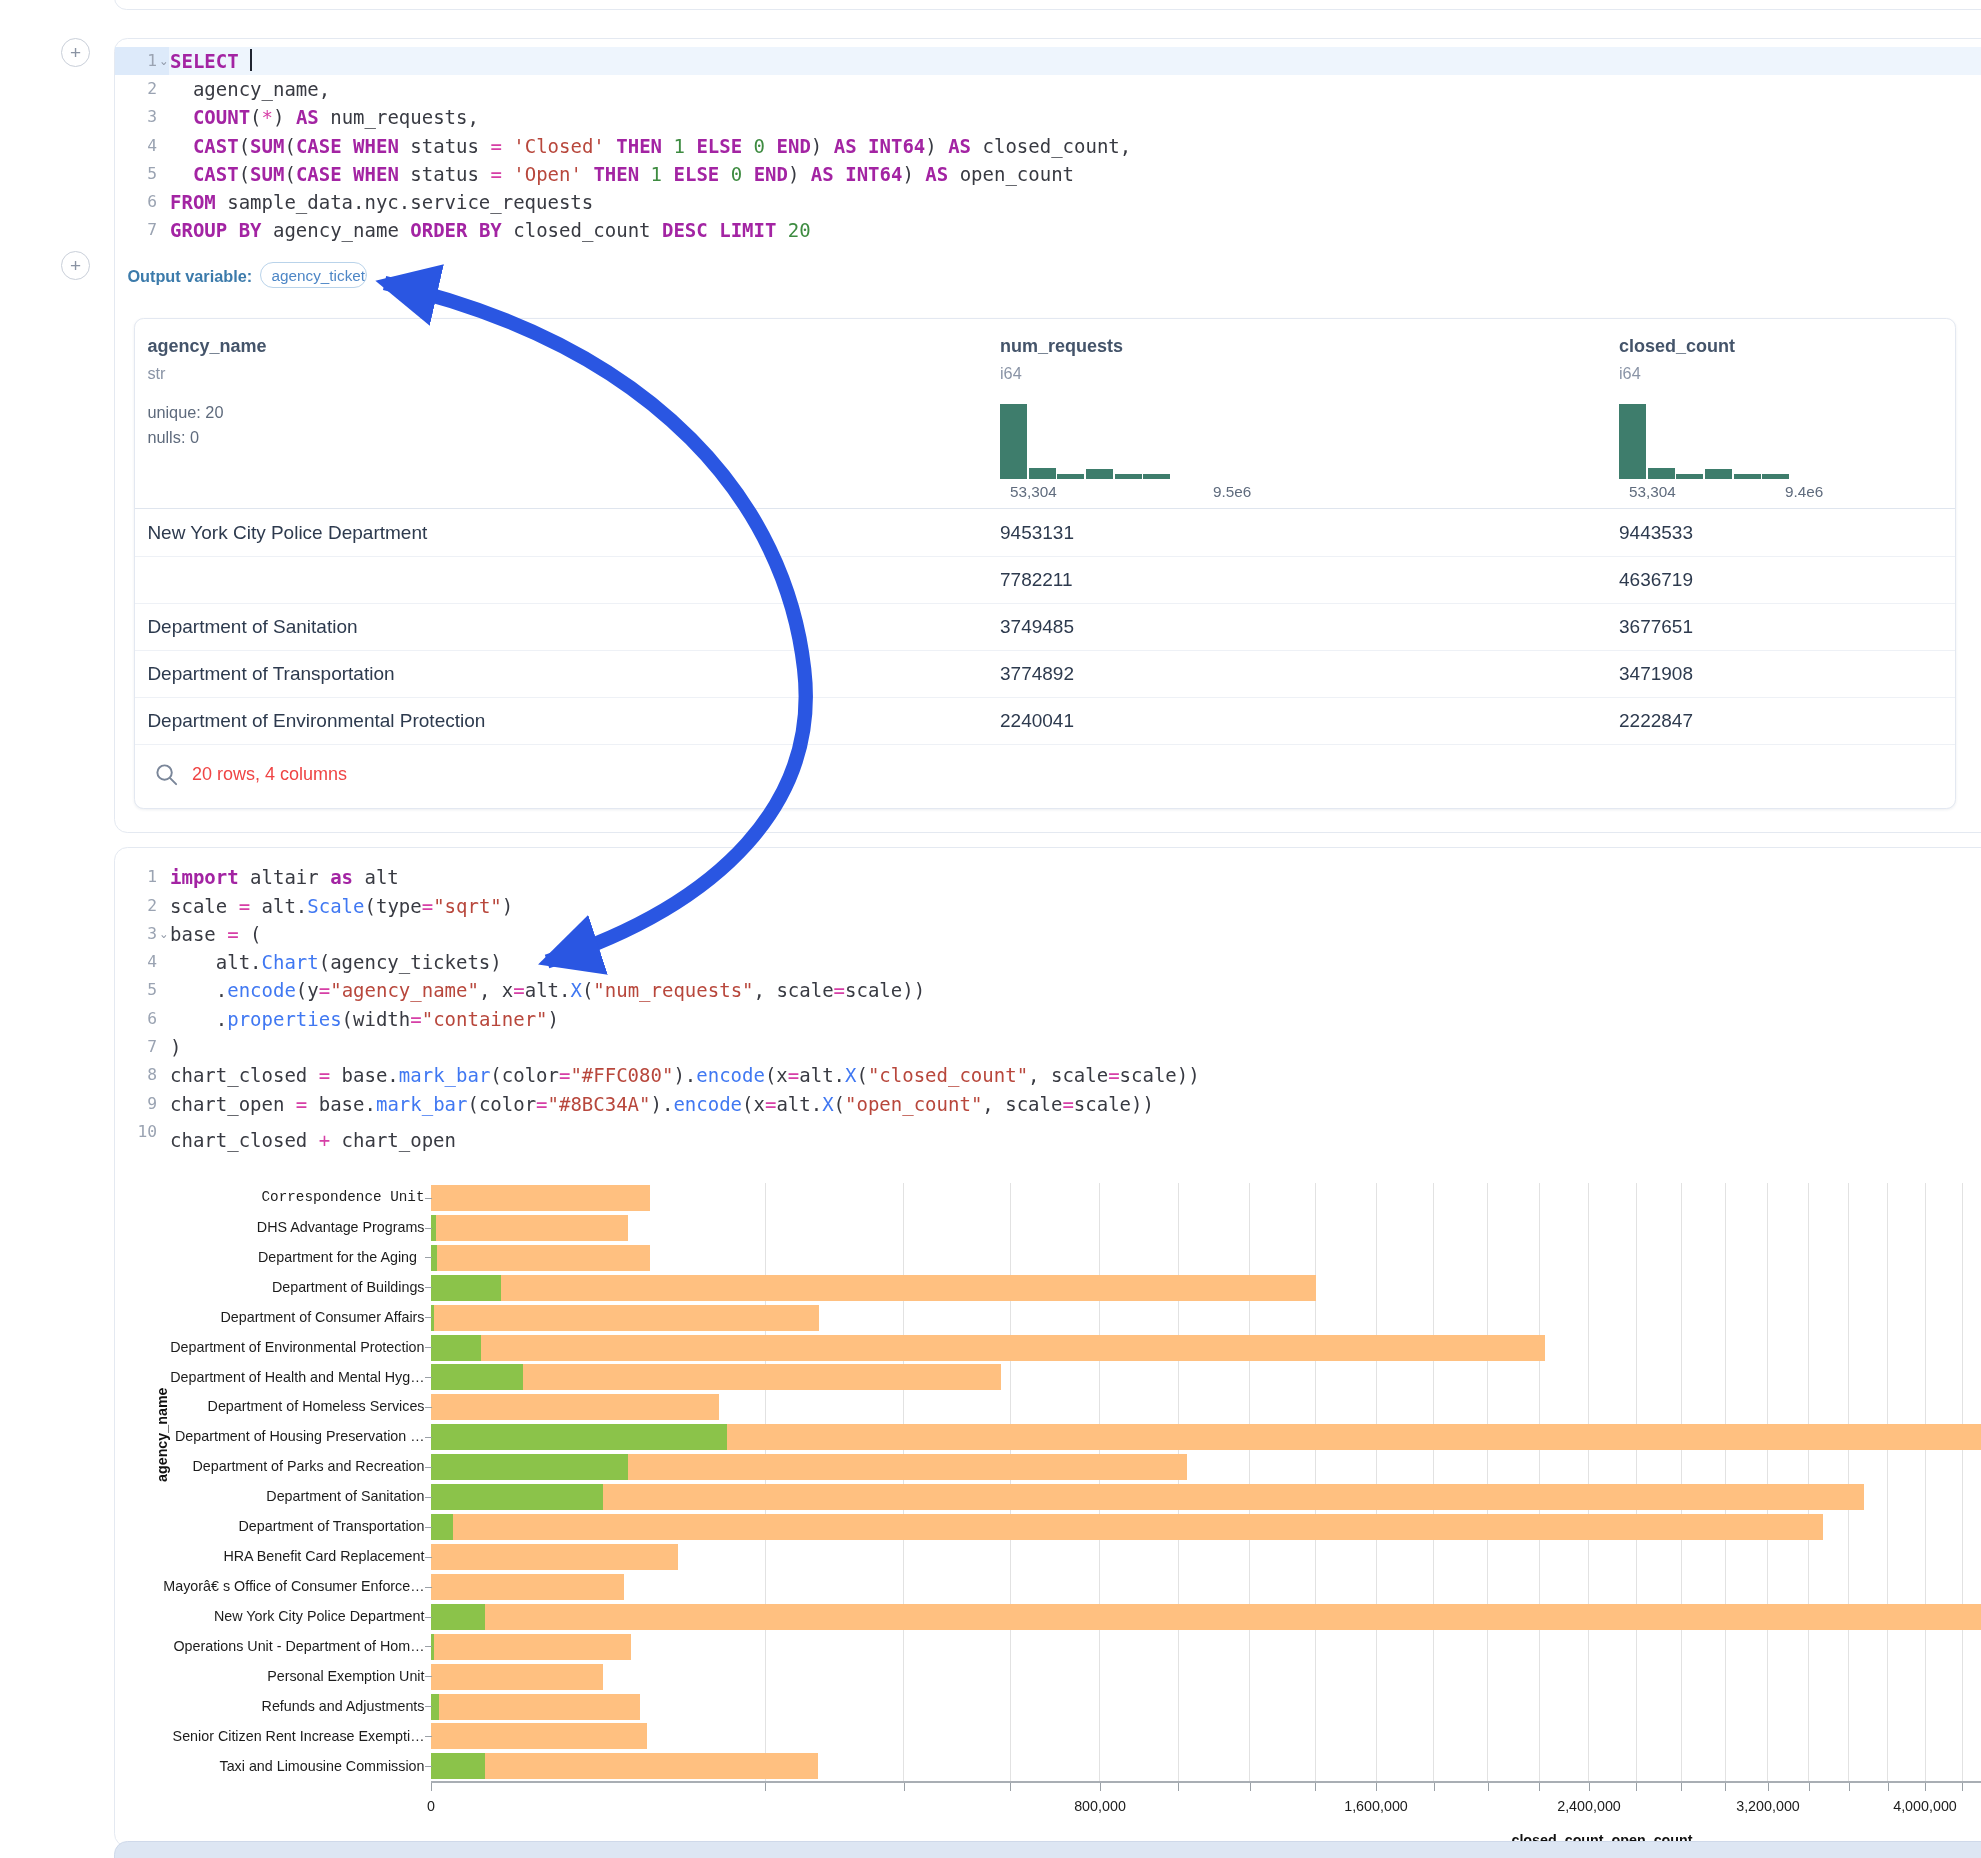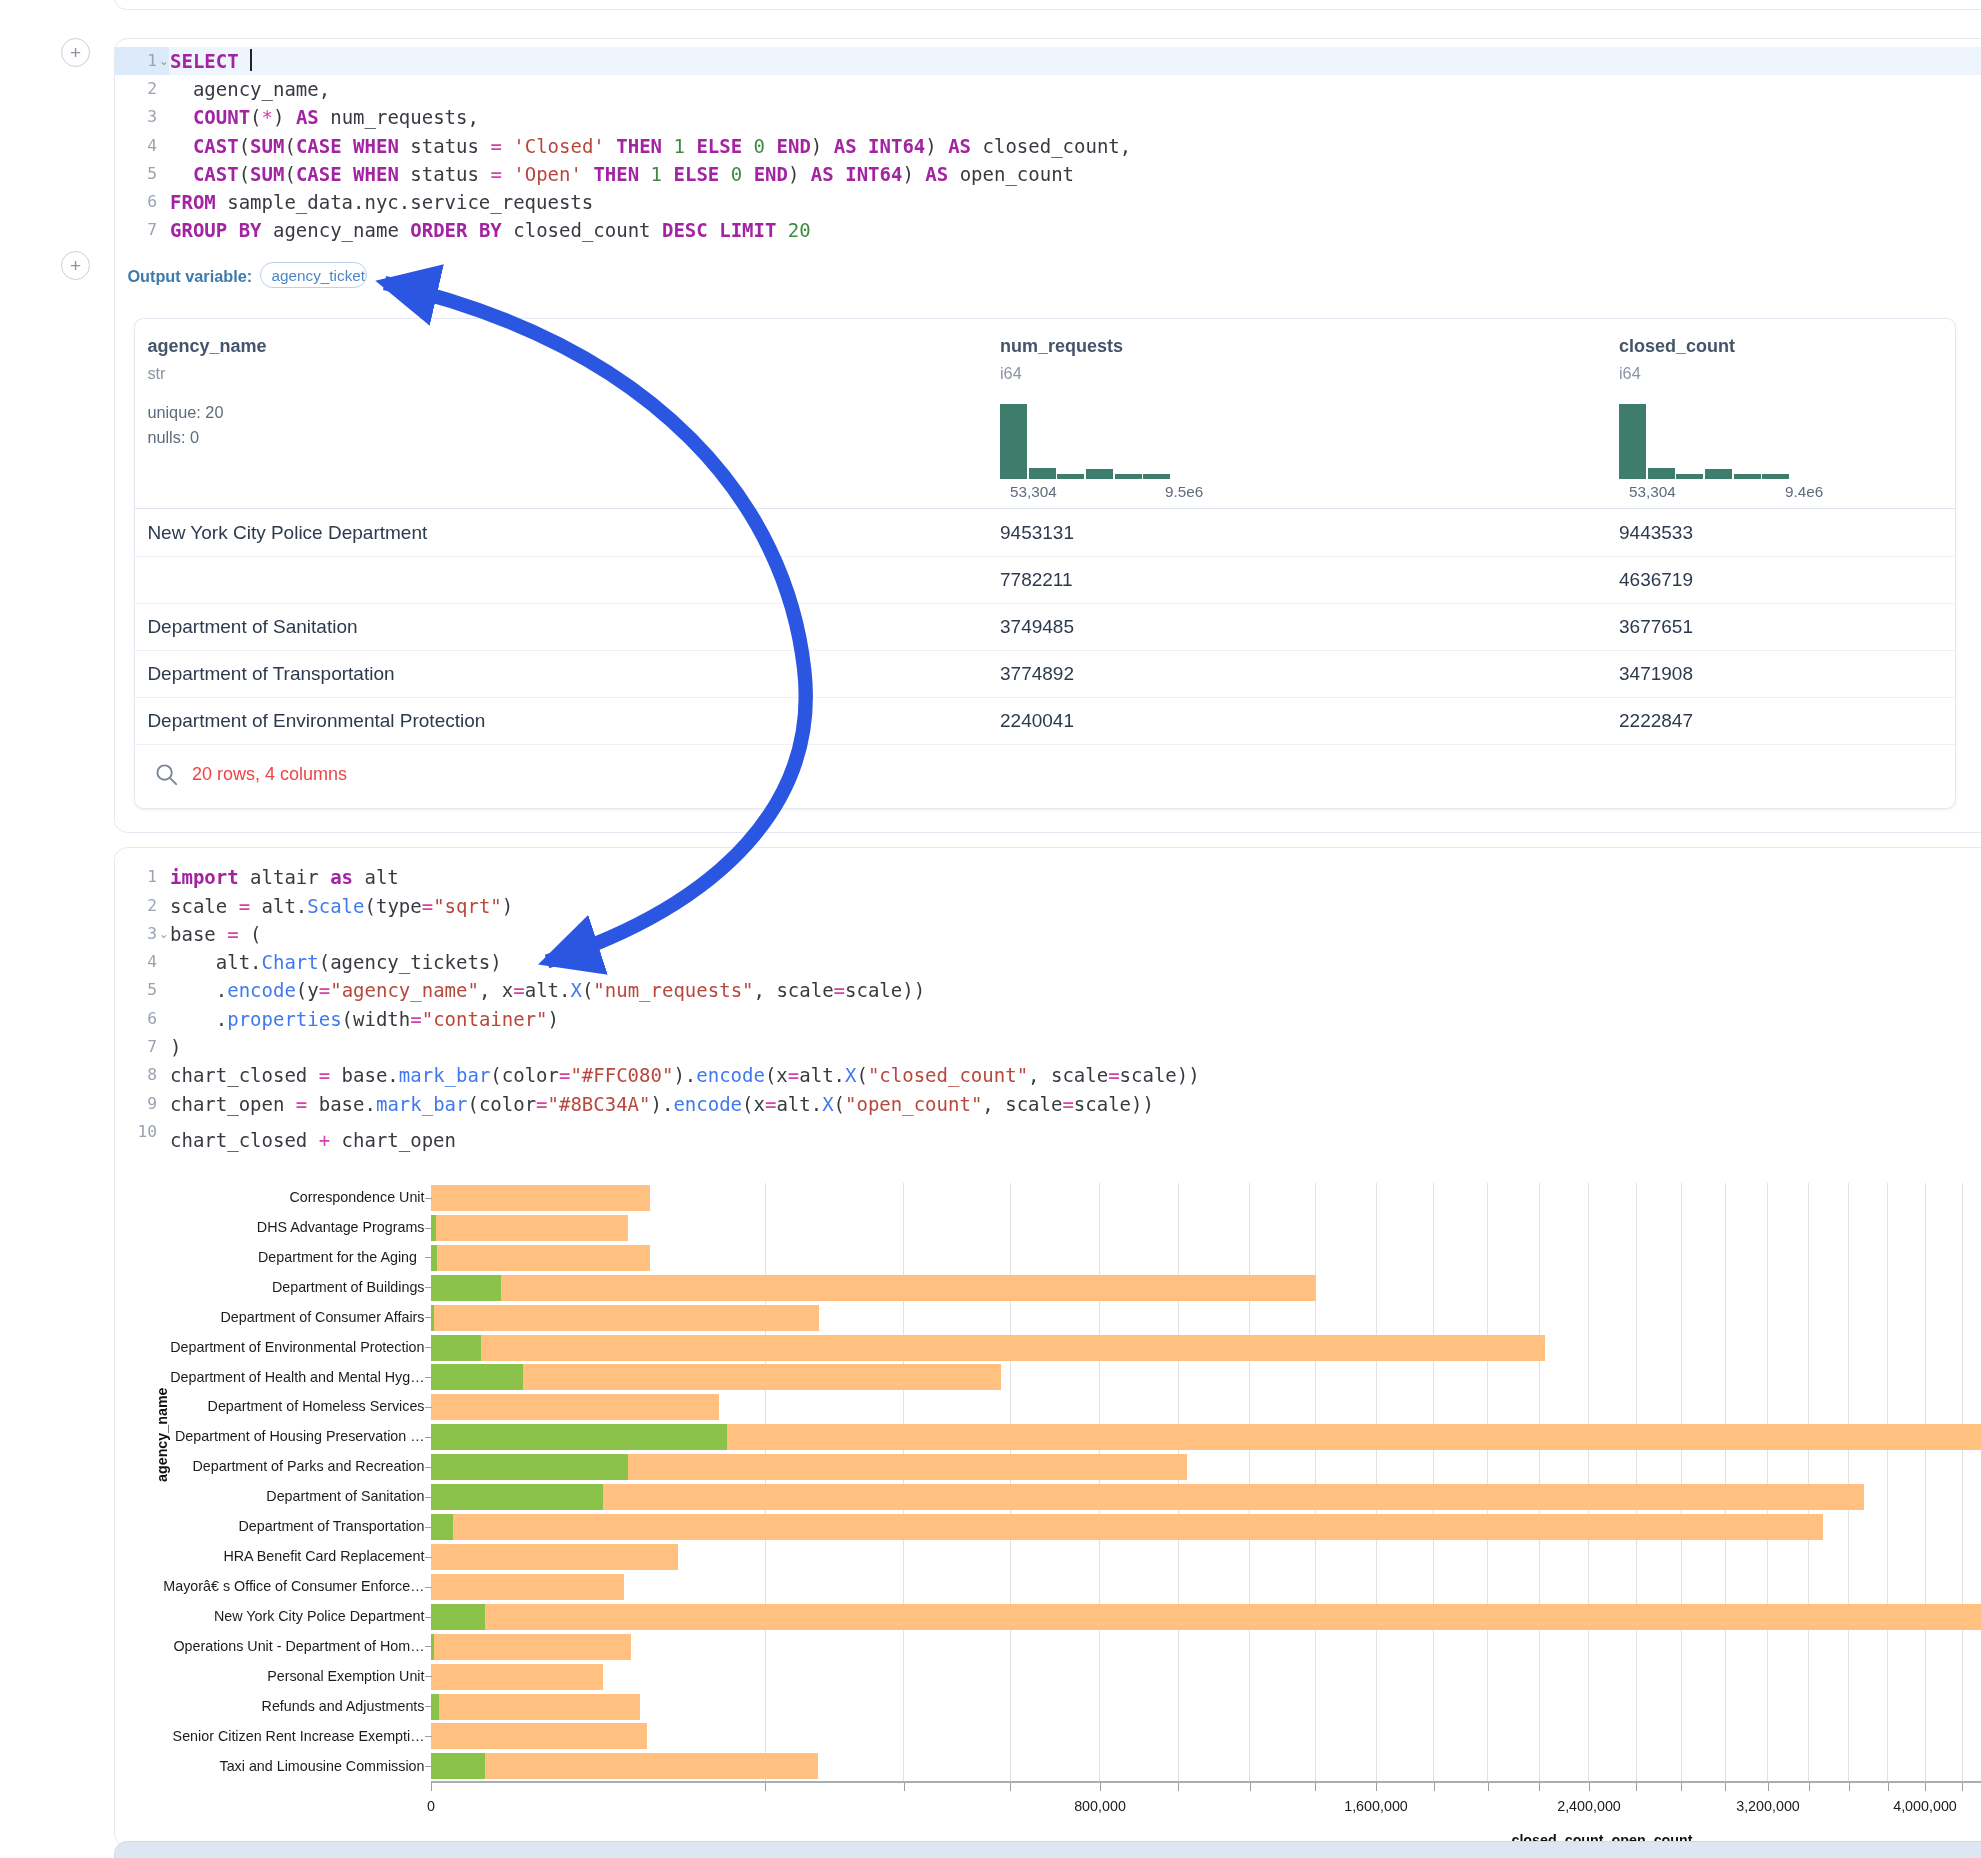--- a/index.html
+++ b/index.html
@@ -103,21 +103,21 @@
       <div class="col-type" style="left:865px;">i64</div>
       <div class="hist" id="hist-1" style="left: 865px; width: 172px;">
           <div class="hist-bar" style="left: 0px; height: 75px; background: rgb(62, 125, 108);"></div>
           <div class="hist-bar" style="left: 29px; height: 11.5px; background: rgb(62, 125, 108);"></div>
           <div class="hist-bar" style="left: 57px; height: 4.8px; background: rgb(62, 125, 108);"></div>
           <div class="hist-bar" style="left: 86px; height: 10.5px; background: rgb(62, 125, 108);"></div>
           <div class="hist-bar" style="left: 115px; height: 4.8px; background: rgb(62, 125, 108);"></div>
           <div class="hist-bar" style="left: 143px; height: 4.8px; background: rgb(62, 125, 108);"></div>
         </div>
       <div class="hist-min" style="left:875px;">53,304</div>
-      <div class="hist-max" style="left:1030px;">9.5e6</div>
+      <div class="hist-max" style="left:1078px;">9.5e6</div>
 
       <div class="col-name" style="left:1484px;">closed_count</div>
       <div class="col-type" style="left:1484px;">i64</div>
       <div class="hist" id="hist-2" style="left: 1484px; width: 172px;">
           <div class="hist-bar" style="left: 0px; height: 75px; background: rgb(62, 125, 108);"></div>
           <div class="hist-bar" style="left: 29px; height: 11.5px; background: rgb(62, 125, 108);"></div>
           <div class="hist-bar" style="left: 57px; height: 4.8px; background: rgb(62, 125, 108);"></div>
           <div class="hist-bar" style="left: 86px; height: 10.5px; background: rgb(62, 125, 108);"></div>
           <div class="hist-bar" style="left: 115px; height: 4.8px; background: rgb(62, 125, 108);"></div>
           <div class="hist-bar" style="left: 143px; height: 4.8px; background: rgb(62, 125, 108);"></div>
@@ -242,21 +242,21 @@
           <div class="bar" style="top: 451px; left: 0px; width: 200px; background: rgb(255, 192, 128);"></div>
           <div class="bar" style="top: 451px; left: 0px; width: 2.9px; background: rgb(139, 195, 74);"></div>
           <div class="bar" style="top: 481px; left: 0px; width: 172px; background: rgb(255, 192, 128);"></div>
           <div class="bar" style="top: 511px; left: 0px; width: 209px; background: rgb(255, 192, 128);"></div>
           <div class="bar" style="top: 511px; left: 0px; width: 7.7px; background: rgb(139, 195, 74);"></div>
           <div class="bar" style="top: 540px; left: 0px; width: 216px; background: rgb(255, 192, 128);"></div>
           <div class="bar" style="top: 570px; left: 0px; width: 387px; background: rgb(255, 192, 128);"></div>
           <div class="bar" style="top: 570px; left: 0px; width: 54px; background: rgb(139, 195, 74);"></div>
         </div>
       <div id="chart-ylabels">
-          <div class="ylab" style="left: 11.5px; top: 35px;">Correspondence Unit</div>
+          <div class="ylab" style="left: 11.5px; top: 35px; font-family: Liberation Mono, monospace;">Correspondence Unit</div>
           <div class="ytick" style="left: 310px; top: 44px;"></div>
           <div class="ylab" style="left: 11.5px; top: 65px;">DHS Advantage Programs</div>
           <div class="ytick" style="left: 310px; top: 74px;"></div>
           <div class="ylab" style="left: 4px; top: 95px;">Department for the Aging</div>
           <div class="ytick" style="left: 310px; top: 103px;"></div>
           <div class="ylab" style="left: 11.5px; top: 125px;">Department of Buildings</div>
           <div class="ytick" style="left: 310px; top: 133px;"></div>
           <div class="ylab" style="left: 11.5px; top: 155px;">Department of Consumer Affairs</div>
           <div class="ytick" style="left: 310px; top: 163px;"></div>
           <div class="ylab" style="left: 11.5px; top: 185px;">Department of Environmental Protection</div>

